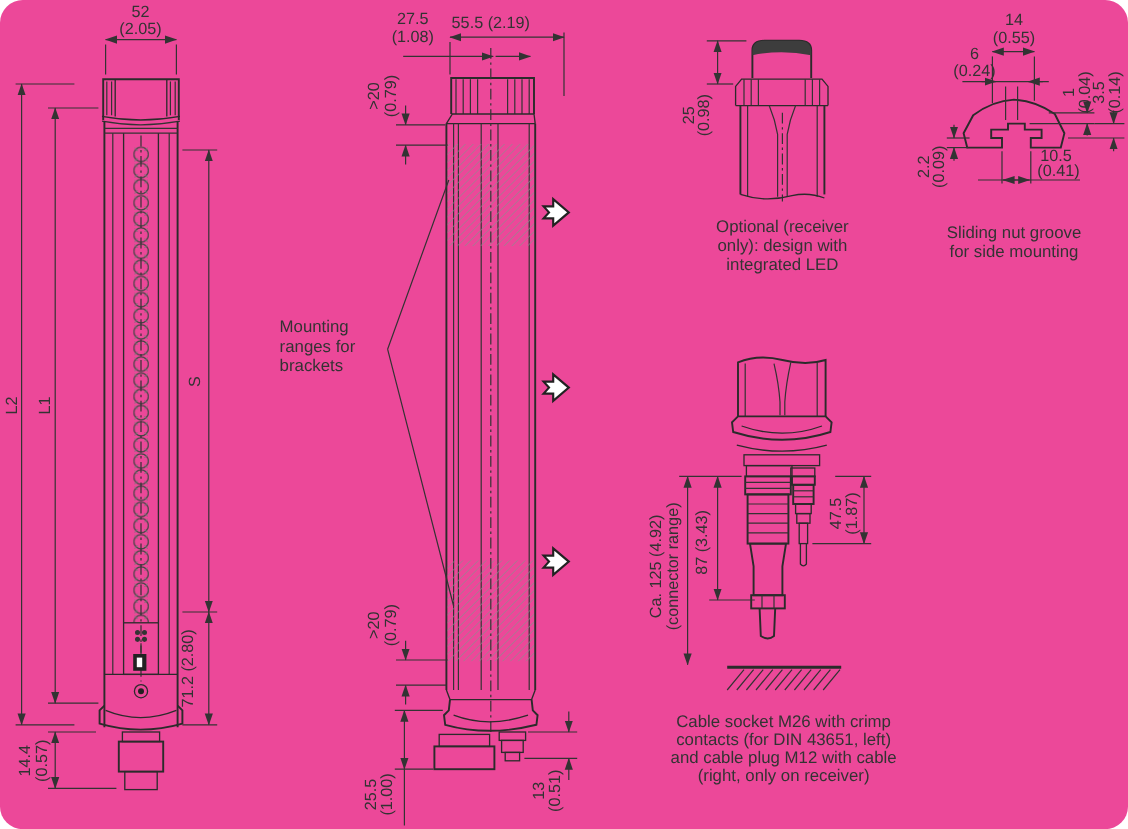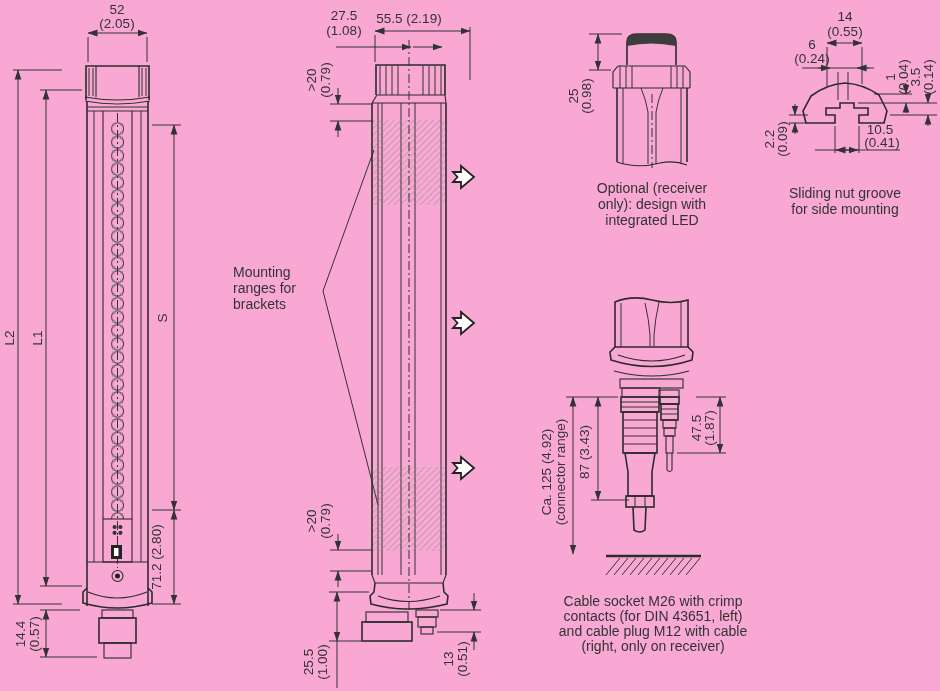--- a/index.html
+++ b/index.html
@@ -1,17 +1,17 @@
 <!DOCTYPE html>
 <html><head>
 <meta charset="utf-8">
 <style>
   html,body{margin:0;padding:0;background:#fff;}
-  #canvas{position:relative;width:940px;height:691px;background:#f9a8d4;overflow:hidden;
-          font-family:"Liberation Sans",sans-serif;}
+  #canvas{position:relative;width:940px;height:691px;background:#ec4899;overflow:hidden;
+          font-family:"Liberation Sans",sans-serif;border-radius:19px;}
   svg{position:absolute;left:0;top:0;}
   svg text{fill:#333;font-family:"Liberation Sans",sans-serif;font-size:13.5px;}
   svg text.cap{font-size:14px;}
   .thin{stroke:#333;stroke-width:1;fill:none;}
   .out{stroke:#2b2b2b;stroke-width:1.6;fill:none;}
   .mid{stroke:#2b2b2b;stroke-width:1.1;fill:none;}
   .dim{stroke:#333;stroke-width:1;fill:none;}
 </style>
 </head>
 <body>

